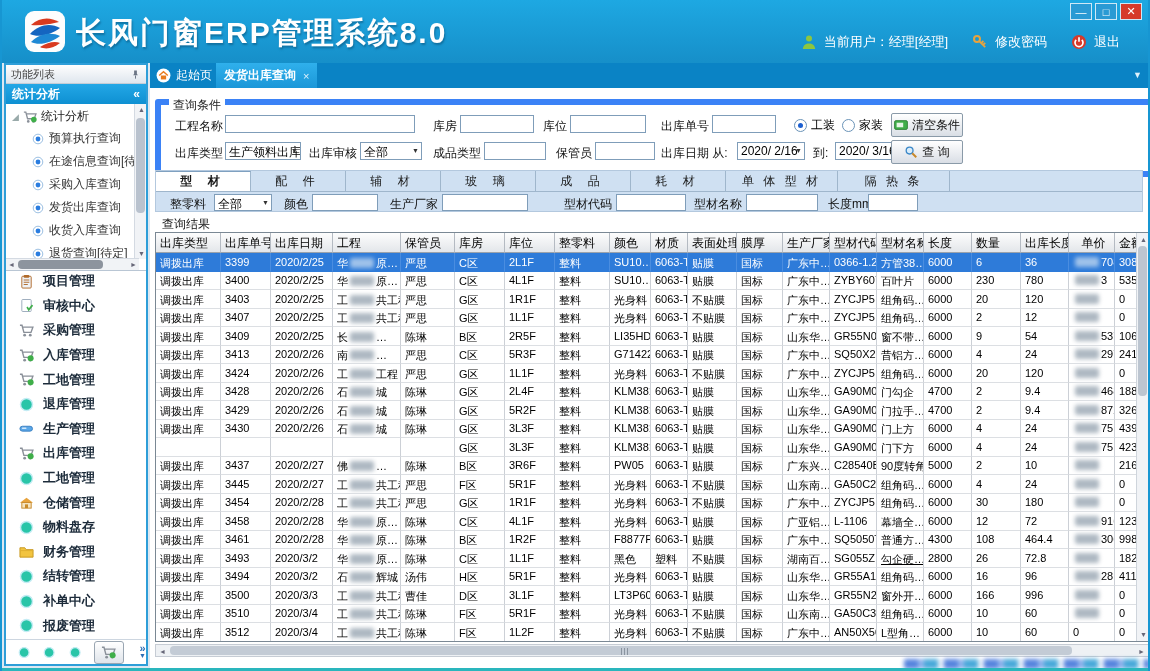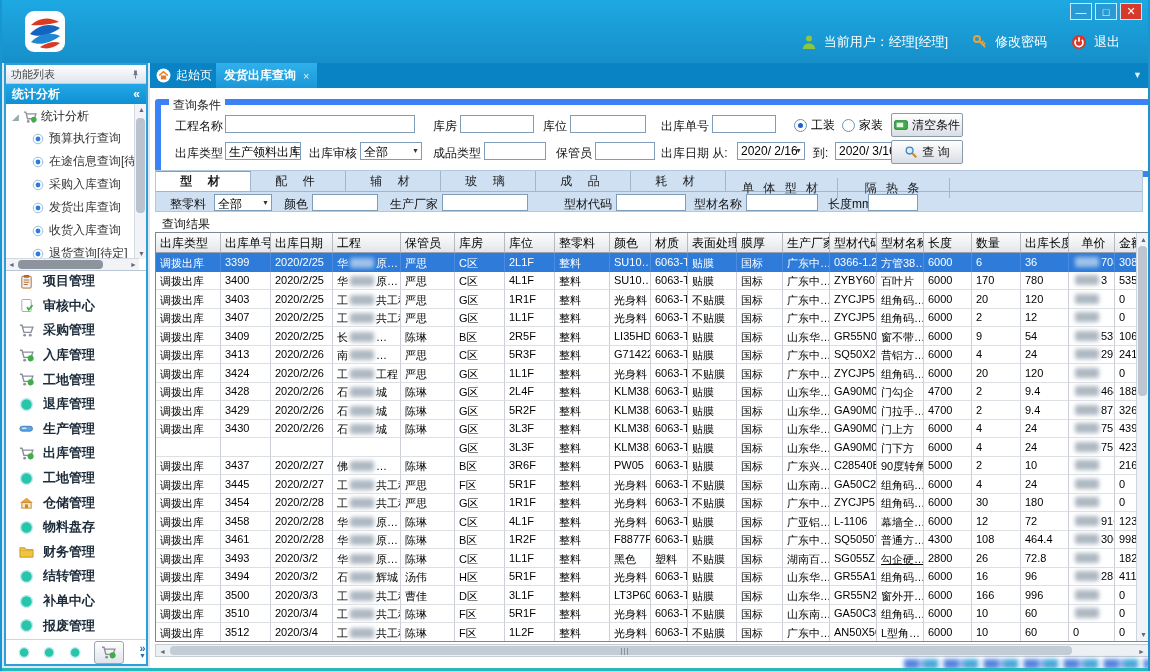--- a/index.html
+++ b/index.html
@@ -73,21 +73,21 @@
   .radio.sel .rdot::after{content:"";position:absolute;left:2.5px;top:2.5px;width:5px;height:5px;border-radius:50%;background:#1b5fd0;}
   .btn{position:absolute;width:70px;height:22px;border:1px solid #8a9aa8;border-radius:2px;
        background:linear-gradient(#ffffff,#d9dee5);display:flex;align-items:center;justify-content:center;
        gap:4px;font-size:12px;color:#111;cursor:pointer;}
   
   #matstrip{position:absolute;left:5px;top:107px;width:988px;height:42px;background:#cfe0f2;border:1px solid #b3c8de;box-sizing:border-box;}
   #mattabs{display:flex;height:20px;border-bottom:1px solid #9fb6cc;}
   .mtab{width:95px;height:20px;box-sizing:border-box;border-right:1px solid #9fb6cc;display:flex;
         align-items:center;justify-content:center;font-size:12px;letter-spacing:6px;color:#1a1a1a;
         cursor:pointer;white-space:nowrap;}
-  .mtab.wide{width:112px;letter-spacing:3px;margin-top:7px;}
+  .mtab.wide{width:112px;letter-spacing:3px;}
   .mtab.active{background:#fff;font-weight:bold;border-top:1px solid #7fa0c0;}
   #filterrow{position:relative;height:21px;}
   #filterrow .qlabel{top:4px;}
   #filterrow .tbox,#filterrow .combo{top:2px;height:17px;}
   
   #restitle{position:absolute;left:12px;top:153px;font-size:12px;color:#111;}
   #grid{position:absolute;left:5px;top:169px;width:994px;height:410px;border:1px solid #7a8894;
         box-sizing:border-box;overflow:hidden;background:#fff;}
   #ghead{display:flex;height:20px;}
   .gh{box-sizing:border-box;height:20px;background:linear-gradient(#fdfdfd,#e3e6ea);
@@ -121,20 +121,21 @@
   <div id="titlebar">
     <div id="logo">
       <svg viewBox="0 0 42 45">
           <rect x="1" y="2" width="40" height="41" rx="9" fill="#fdfdfd"></rect>
         <path d="M7 16 C16 8,26 8,35 13 C26 15,16 17,7 16 Z" fill="#d93a20"></path>
         <path d="M6 25 C15 15,27 14,36 19 C27 26,14 29,6 25 Z" fill="#1565c0"></path>
         <path d="M7 33 C16 24,28 23,36 27 C27 34,15 37,7 33 Z" fill="#1e88d4"></path>
         <path d="M16 38 C24 33,31 32,36 34 C30 39,22 41,16 38 Z" fill="#d93a20"></path>
         </svg>
     </div>
+    <div id="apptitle">长风门窗ERP管理系统8.0</div>
     <div id="winbtns">
       <span class="wbtn">—</span>
       <span class="wbtn">□</span>
       <span class="wbtn close">✕</span>
     </div>
     <div id="userbar">
       <span class="ic">
           <svg viewBox="0 0 16 16">
             <circle cx="8" cy="4.6" r="3" fill="#8dc63f"></circle>
             <path d="M1.8 15c.4-4 3-5.6 6.2-5.6s5.8 1.6 6.2 5.6z" fill="#8dc63f"></path>
@@ -602,21 +603,21 @@
             <span class="gc" style="width: 50px;">4L1F</span>
             <span class="gc" style="width: 55px;">整料</span>
             <span class="gc" style="width: 41px;">SU10…</span>
             <span class="gc" style="width: 37px;">6063-T5</span>
             <span class="gc" style="width: 49px;">贴膜</span>
             <span class="gc" style="width: 46px;">国标</span>
             <span class="gc" style="width: 47px;">广东中…</span>
             <span class="gc" style="width: 47px;">ZYBY607</span>
             <span class="gc" style="width: 47px;">百叶片</span>
             <span class="gc" style="width: 48px;">6000</span>
-            <span class="gc" style="width: 49px;">170</span>
+            <span class="gc" style="width: 49px;">230</span>
             <span class="gc" style="width: 48px;">780</span>
             <span class="gc" style="width: 46px;"><span class="blurblk"></span>3</span>
             <span class="gc" style="width: 24px;">535</span>
           </div>
           <div class="gr">
             <span class="gc" style="width: 65px;">调拨出库</span>
             <span class="gc" style="width: 50px;">3403</span>
             <span class="gc" style="width: 62px;">2020/2/25</span>
             <span class="gc" style="width: 68px;">工<span class="blurblk"></span>共工程</span>
             <span class="gc" style="width: 54px;">严思</span>

